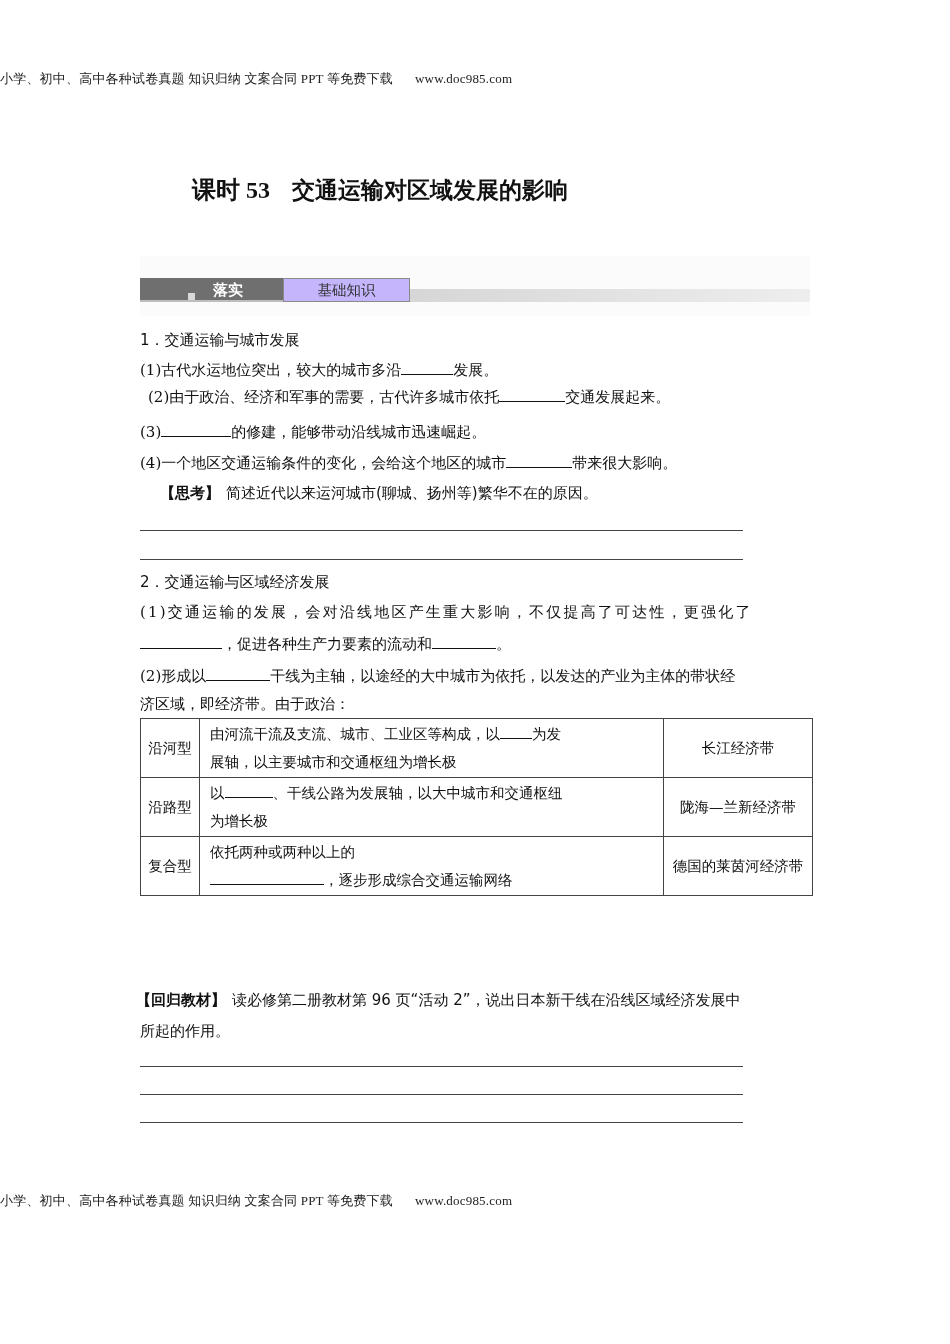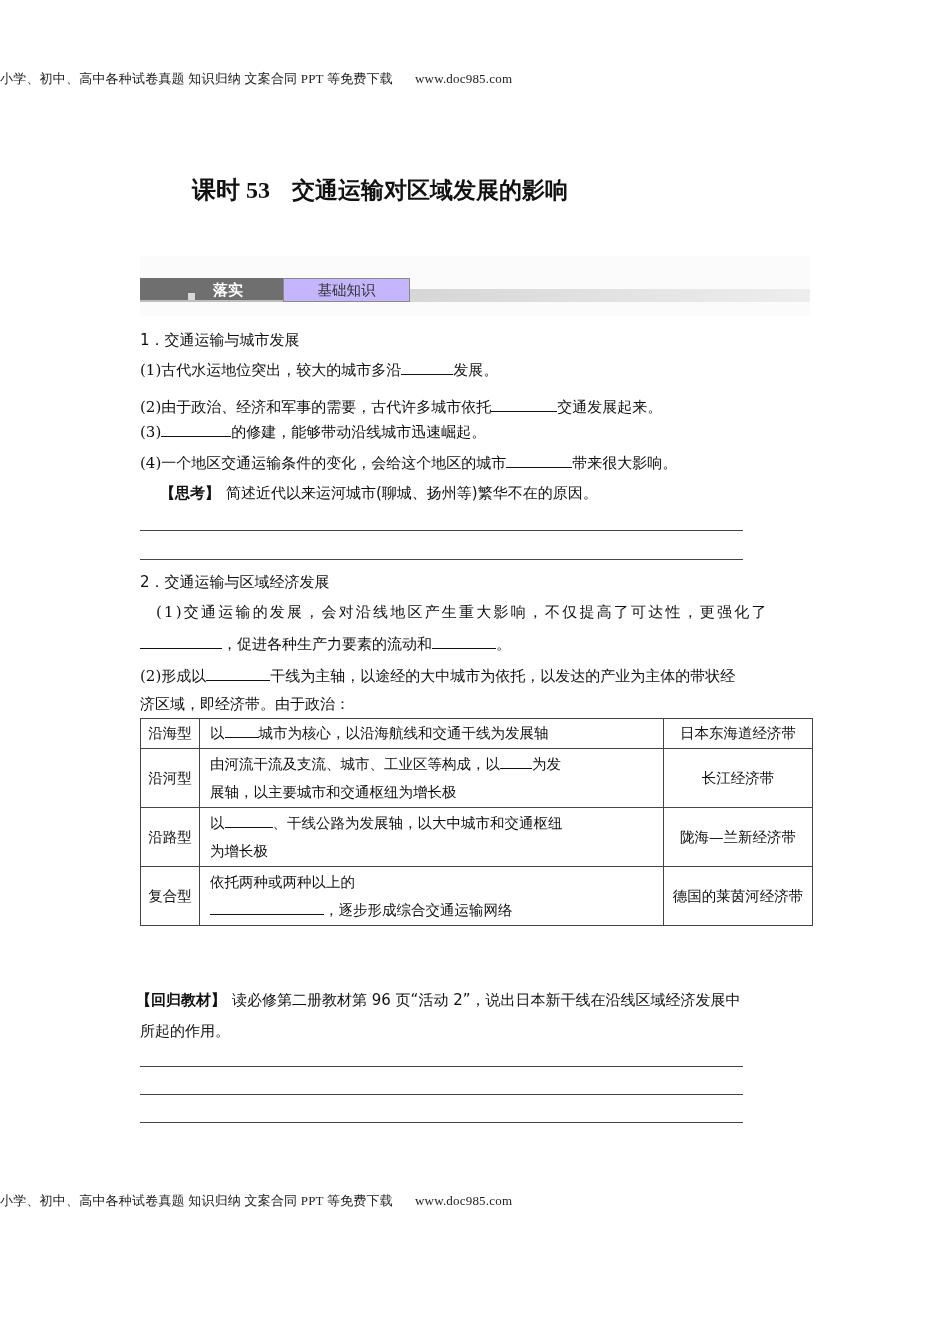--- a/index.html
+++ b/index.html
@@ -94,55 +94,48 @@
   </div>
 </div>
 
 <div class="content" style="top:0;">
 
   <div class="line heading" style="top:330px;">1．交通运输与城市发展</div>
 
   <div class="line" style="top:359px;">
     <span>(1)古代水运地位突出，较大的城市多沿</span><span class="blank" style="width:52px;"></span><span>发展。</span>
   </div>
-  <div class="line" style="top:396px;">
+  <div class="line" style="top:386px;margin-left:8px;">
     <span>(2)由于政治、经济和军事的需要，古代许多城市依托</span><span class="blank" style="width:66px;"></span><span>交通发展起来。</span>
   </div>
   <div class="line" style="top:421px;">
     <span>(3)</span><span class="blank" style="width:70px;"></span><span>的修建，能够带动沿线城市迅速崛起。</span>
   </div>
   <div class="line" style="top:452px;">
     <span>(4)一个地区交通运输条件的变化，会给这个地区的城市</span><span class="blank" style="width:66px;"></span><span>带来很大影响。</span>
   </div>
   <div class="line" style="top:483px; left:-4px;margin-left:24px;">
     <span class="bracket">【思考】</span><span class="sans" style="margin-left:6px;">简述近代以来运河城市(聊城、扬州等)繁华不在的原因。</span>
   </div>
   <div class="answer-line" style="top:530px;"></div>
   <div class="answer-line" style="top:559px;"></div>
 
   <div class="line heading" style="top:572px;">2．交通运输与区域经济发展</div>
-  <div class="line justify-line" style="top:602px; letter-spacing:2.2px;margin-left:16px;">(1)交通运输的发展，会对沿线地区产生重大影响，不仅提高了可达性，更强化了</div>
+  <div class="line justify-line" style="top:602px; letter-spacing:2.2px;">(1)交通运输的发展，会对沿线地区产生重大影响，不仅提高了可达性，更强化了</div>
   <div class="line" style="top:633px;">
     <span class="blank" style="width:82px;"></span><span>，促进各种生产力要素的流动和</span><span class="blank" style="width:64px;"></span><span>。</span>
   </div>
   <div class="line" style="top:665px;">
     <span>(2)形成以</span><span class="blank" style="width:64px;"></span><span>干线为主轴，以途经的大中城市为依托，以发达的产业为主体的带状经</span>
   </div>
   <div class="line" style="top:694px;">济区域，即经济带。由于政治：</div>
 </div>
 
 <table class="eco">
   <tbody>
-  <tr class="r1">
-    <td class="c1">沿海型</td>
-    <td>
-      <span>以</span><span class="blank" style="width:34px;"></span><span>城市为核心，以沿海航线和交通干线为发展轴</span>
-    </td>
-    <td class="c3">日本东海道经济带</td>
-  </tr>
   <tr class="r2">
     <td class="c1">沿河型</td>
     <td>
       <span>由河流干流及支流、城市、工业区等构成，以</span><span class="blank" style="width:32px;"></span><span>为发</span><br><span>展轴，以主要城市和交通枢纽为增长极</span>
     </td>
     <td class="c3">长江经济带</td>
   </tr>
   <tr class="r3">
     <td class="c1">沿路型</td>
     <td>

